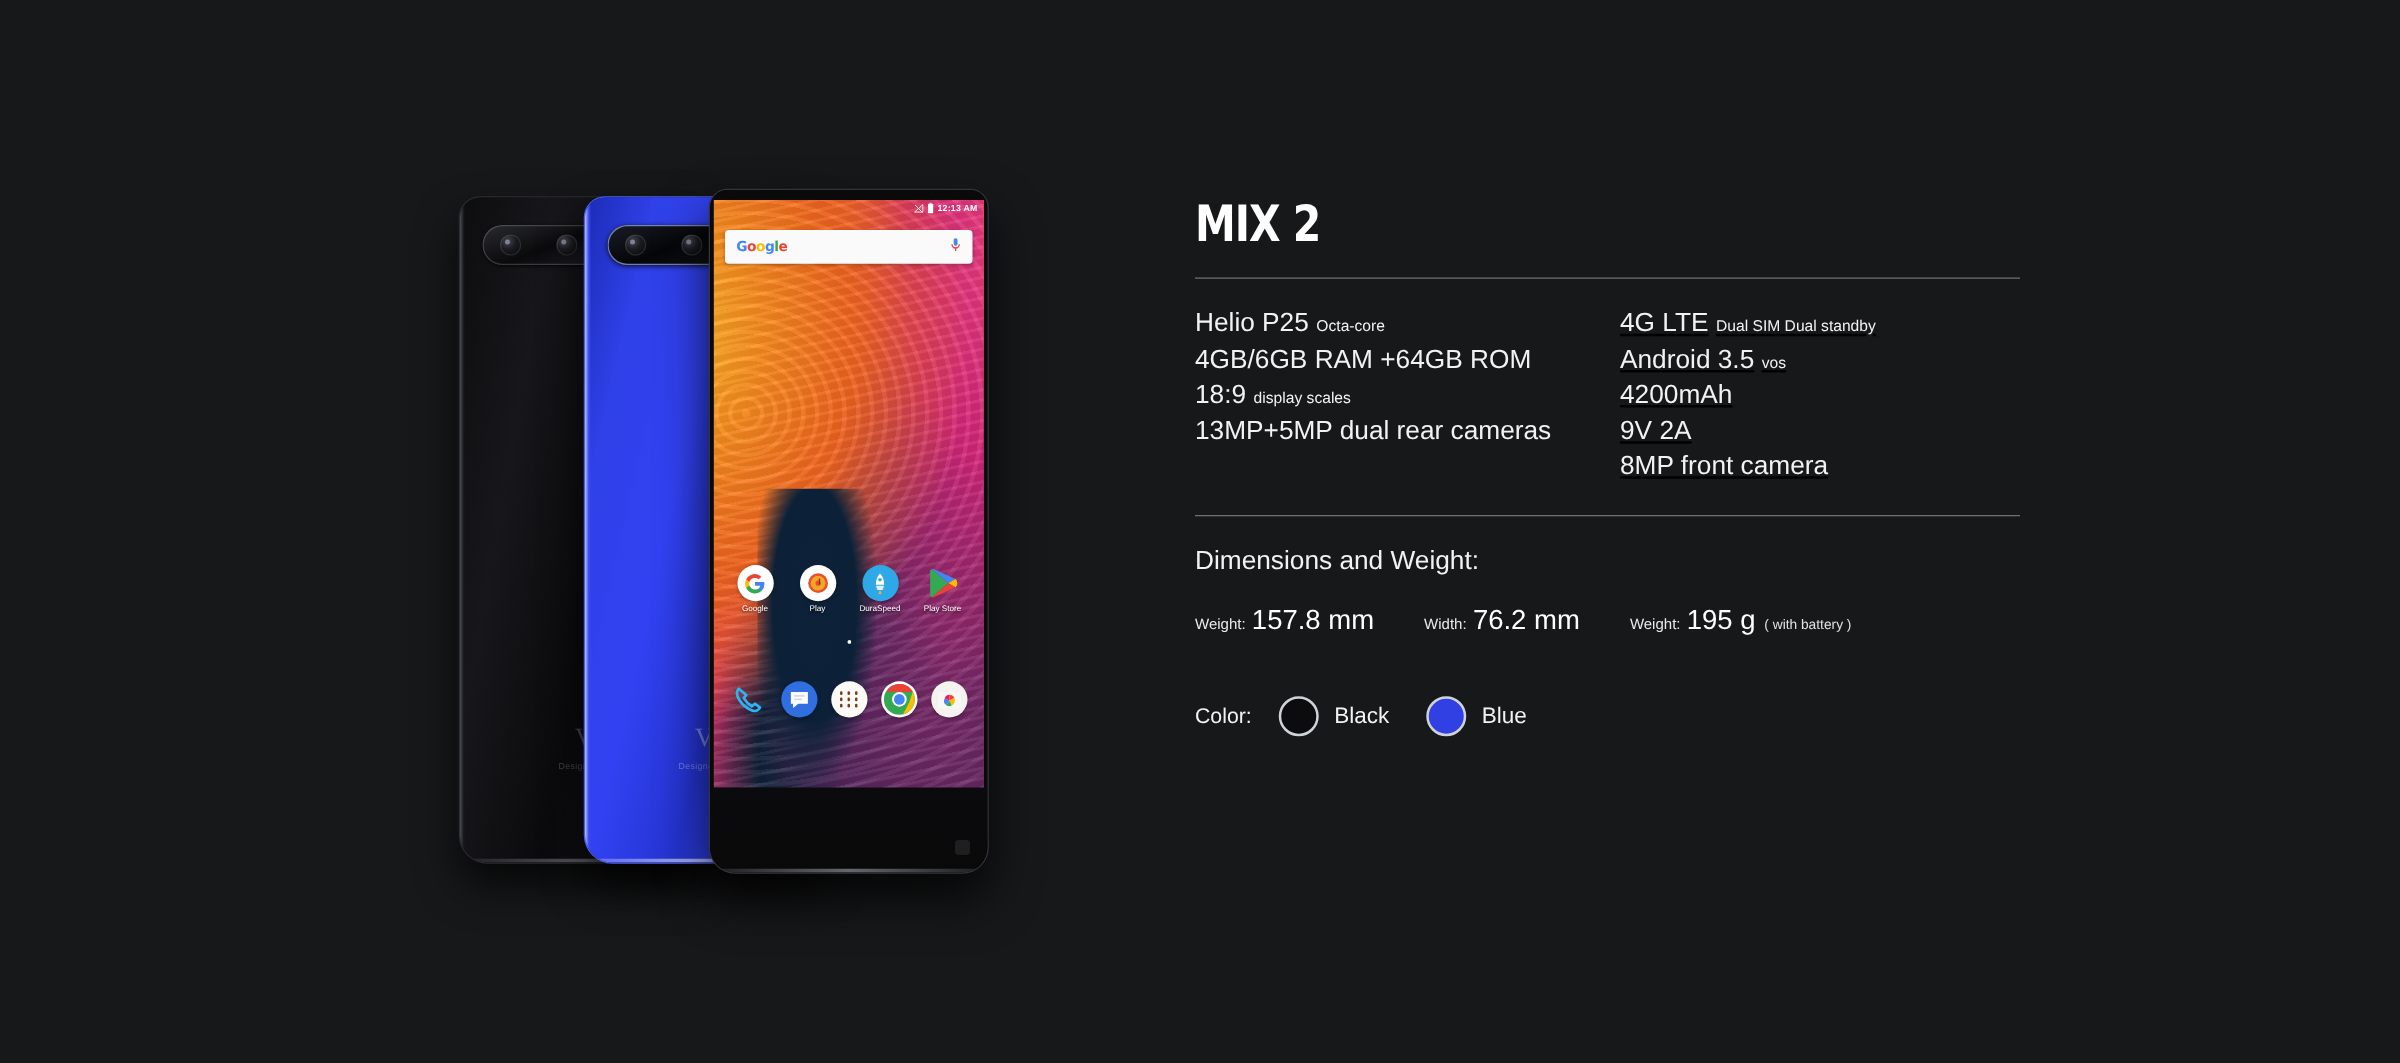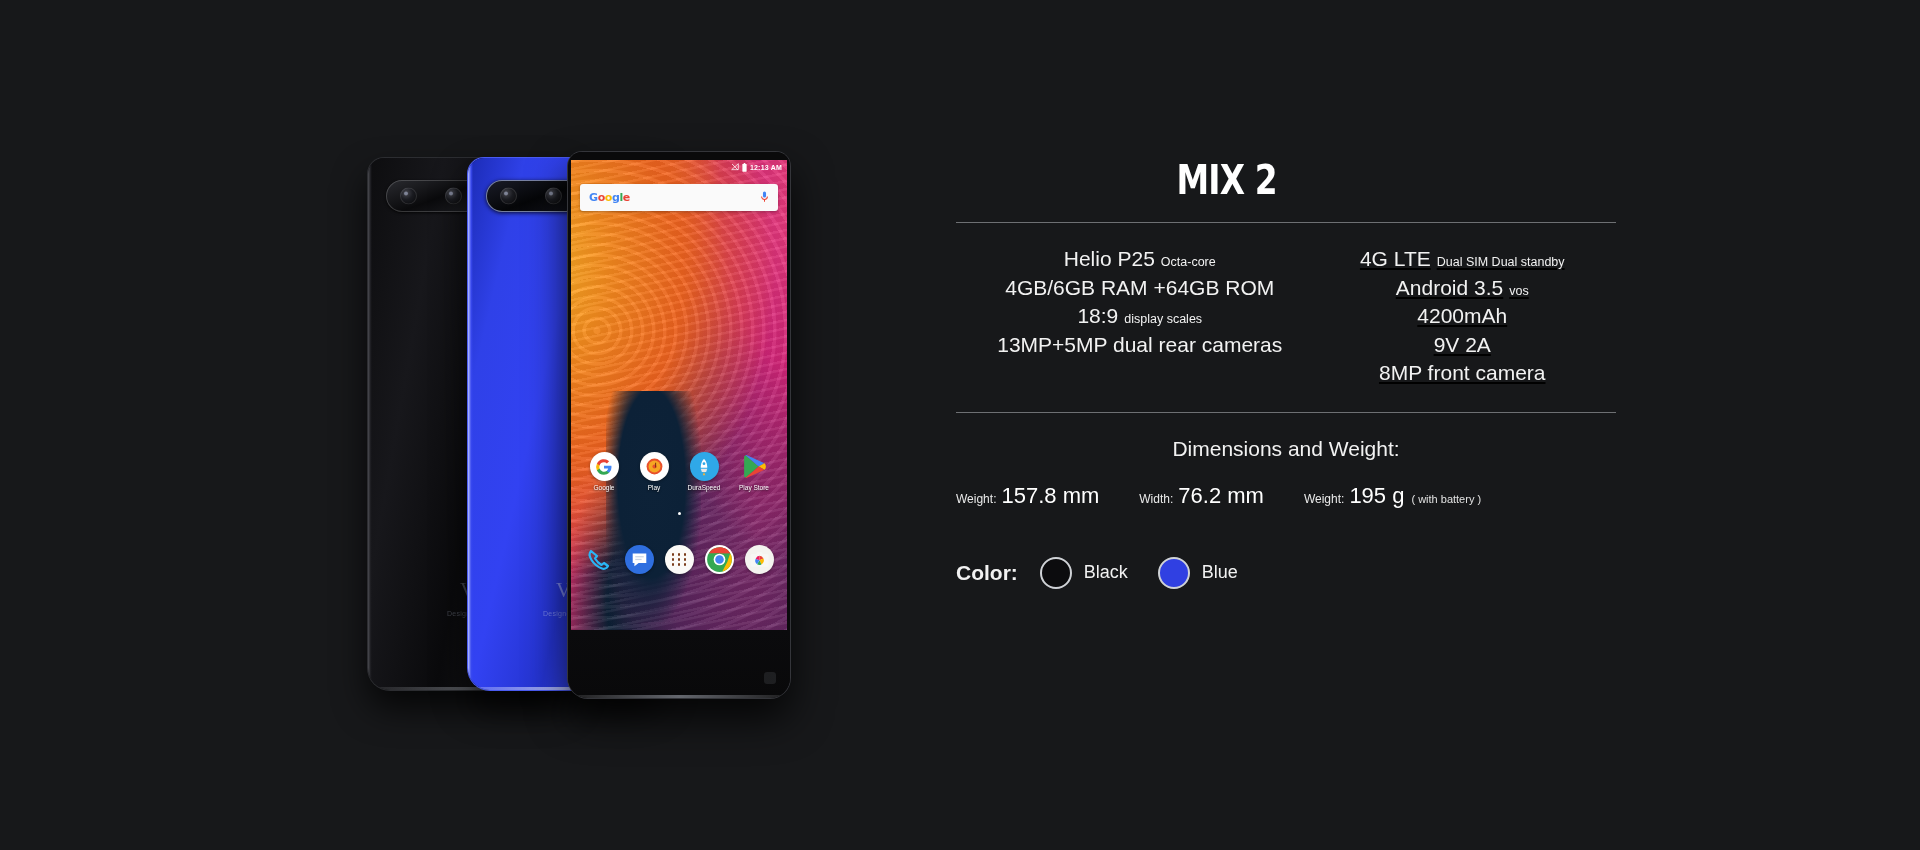--- a/index.html
+++ b/index.html
@@ -183,45 +183,45 @@
 
   
   .navbar{ position:absolute; left:0; bottom:0; width:100%; height:24px;
     display:flex; align-items:center; justify-content:space-around;
     background:linear-gradient(to bottom,rgba(0,0,0,.06),rgba(0,0,0,.14)); }
   .nav-sq{ width:9px; height:9px; border:1.4px solid #fff; border-radius:1px; }
   .nav-ci{ width:10px; height:10px; border:1.4px solid #fff; border-radius:50%; }
   .nav-tr{ width:0; height:0; border-top:5.5px solid transparent; border-bottom:5.5px solid transparent; border-right:9px solid #fff; }
 
   
-  .specs{ position:absolute; left:956px; top:160px; width:660px;text-align:center; }
+  .specs{ position:absolute; left:956px; top:160px; width:660px; }
   .title{
     font-family:"DejaVu Sans", sans-serif;
     font-size:40px; font-weight:bold; color:#ffffff;
     letter-spacing:-1px; transform:scaleX(.82); transform-origin:left center;
     line-height:1;
   }
   .rule{ height:1px; background:#6e7073; margin-top:22px; }
-  .spec-grid{ display:flex; margin-top:22px;margin-left:25px; }
+  .spec-grid{ display:flex; margin-top:22px; }
   .col{ width:50%; }
   .col.right{ padding-left:10px;text-decoration:underline; }
   .spec-line{ color:#f2f2f2; font-size:21px; line-height:1.36; white-space:nowrap; font-weight:300; }
   .spec-line .sm{ font-size:12.5px; margin-left:6px; font-weight:400; }
   .spec-line .sup{ font-size:14px; vertical-align:super; }
   .rule2{ height:1px; background:#6e7073; margin-top:24px; }
 
   .dim-title{ color:#f2f2f2; font-size:21px; margin-top:24px; font-weight:300; }
   .dim-row{ display:flex; align-items:baseline; margin-top:22px; }
   .dim-item{ display:flex; align-items:baseline; margin-right:40px; white-space:nowrap; }
   .dim-k{ font-size:12px; color:#eaeaea; margin-right:5px; }
   .dim-v{ font-size:22px; color:#ffffff; font-weight:300; }
   .dim-note{ font-size:11px; color:#e2e2e2; margin-left:7px; }
 
   .color-row{ display:flex; align-items:center; margin-top:48px; }
-  .color-label{ font-size:21px; color:#f2f2f2; margin-right:22px; font-weight:700; }
+  .color-label{ font-size:17px; color:#f2f2f2; margin-right:22px; font-weight:400; }
   .swatch-group{ display:flex; align-items:center; margin-right:30px; }
   .swatch{ width:32px; height:32px; border-radius:50%; border:2px solid #cfd2d6; margin-right:12px; }
   .swatch-name{ font-size:18px; color:#f2f2f2; font-weight:300; }
 </style>
 </head>
 <body>
 
 <div class="page">
 
   <div class="product-visual">

